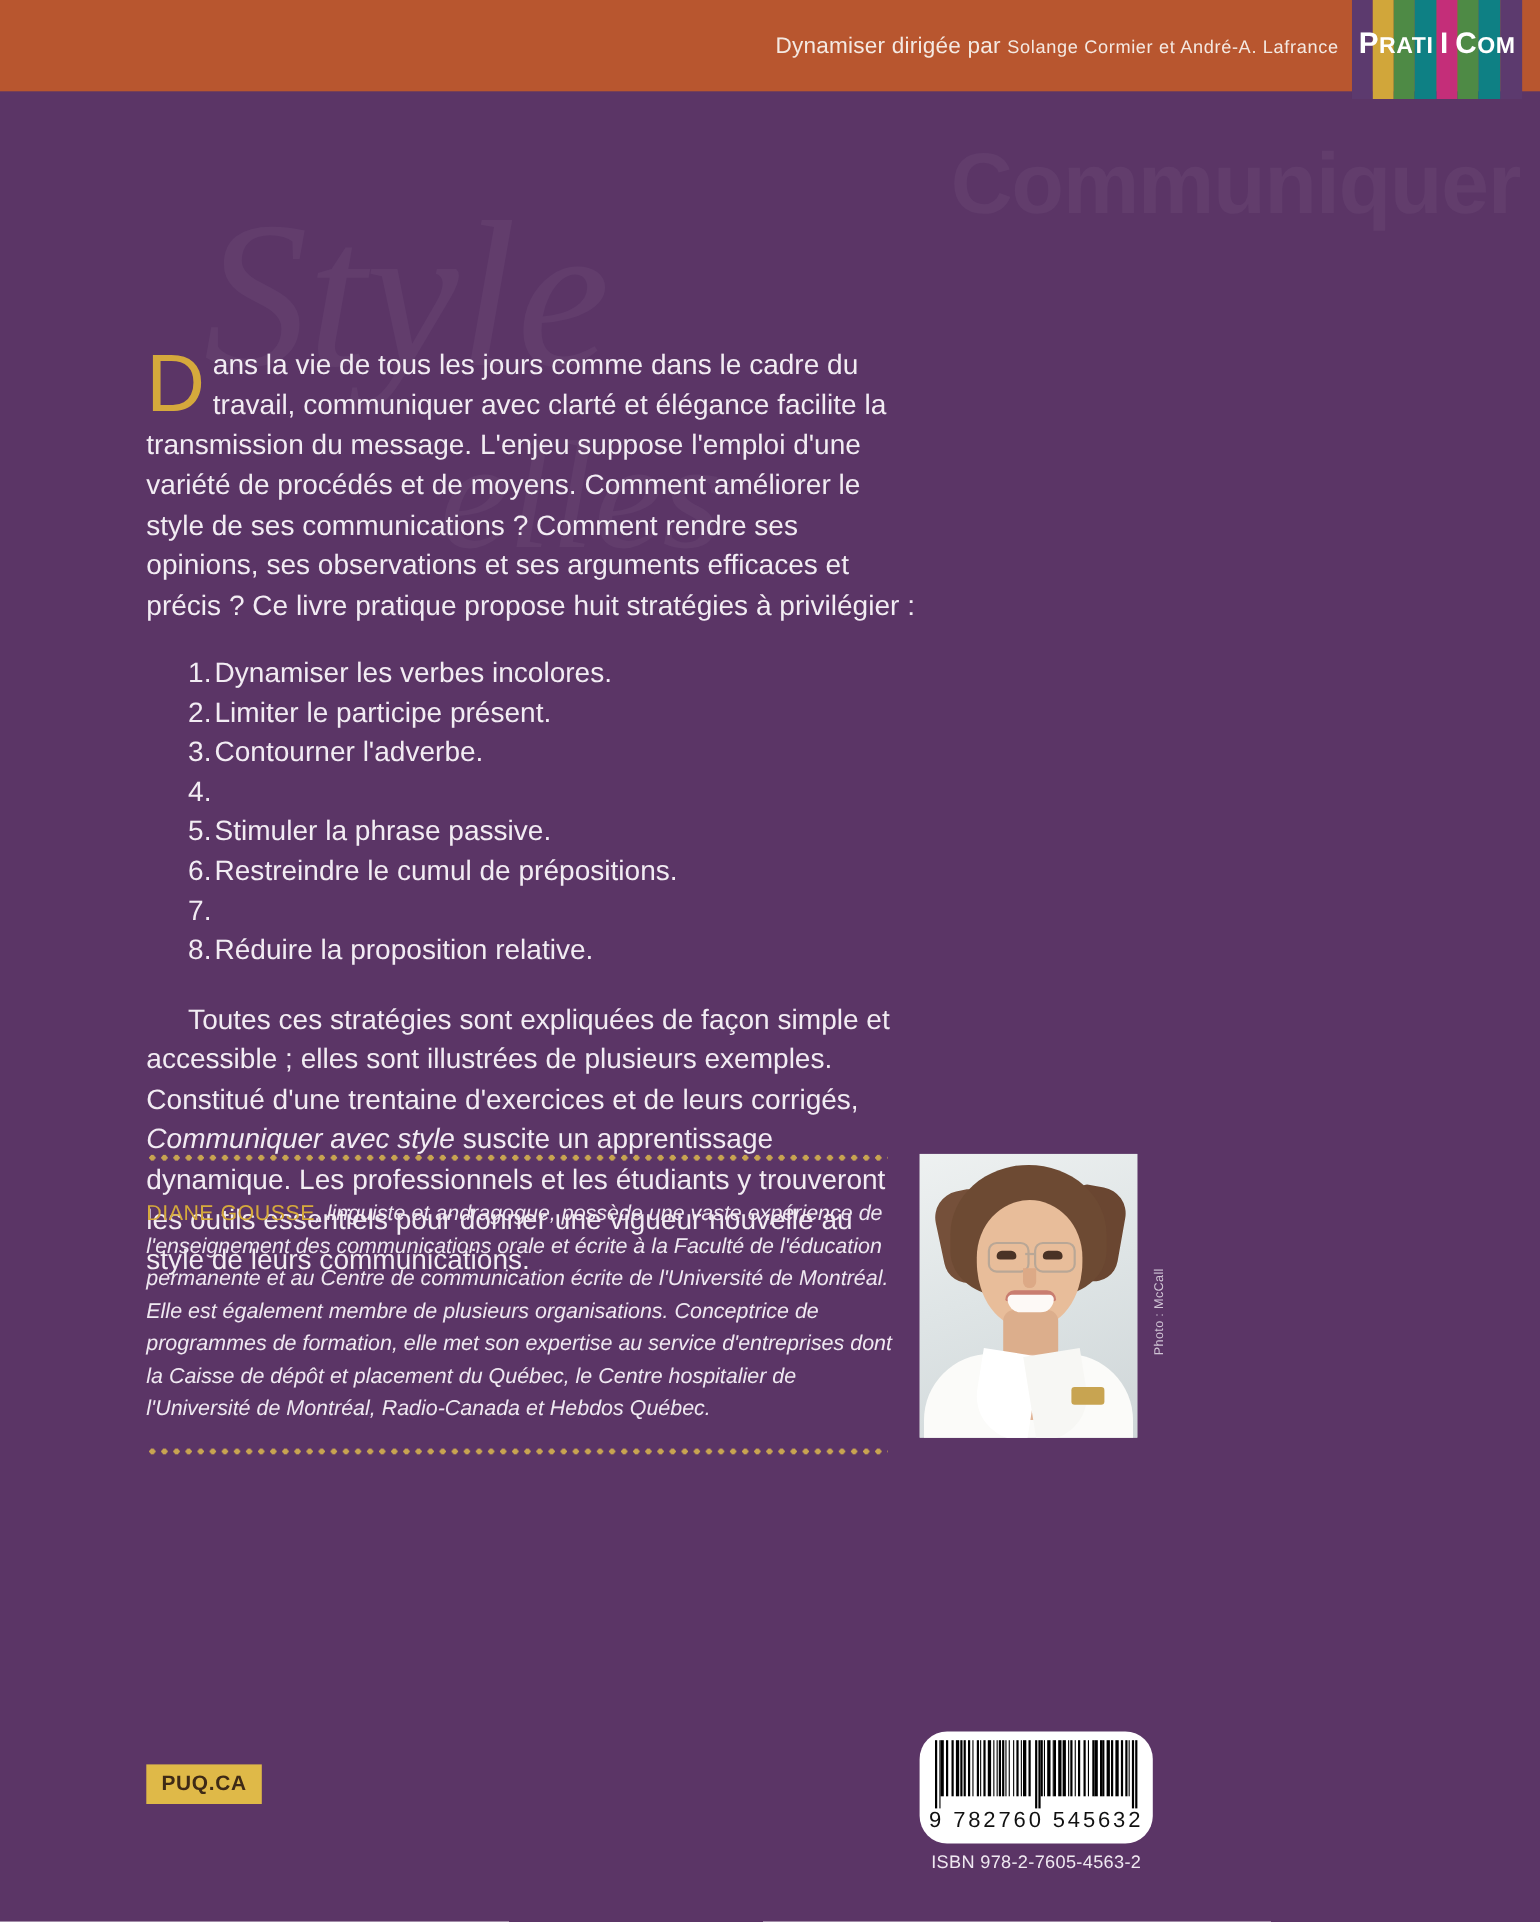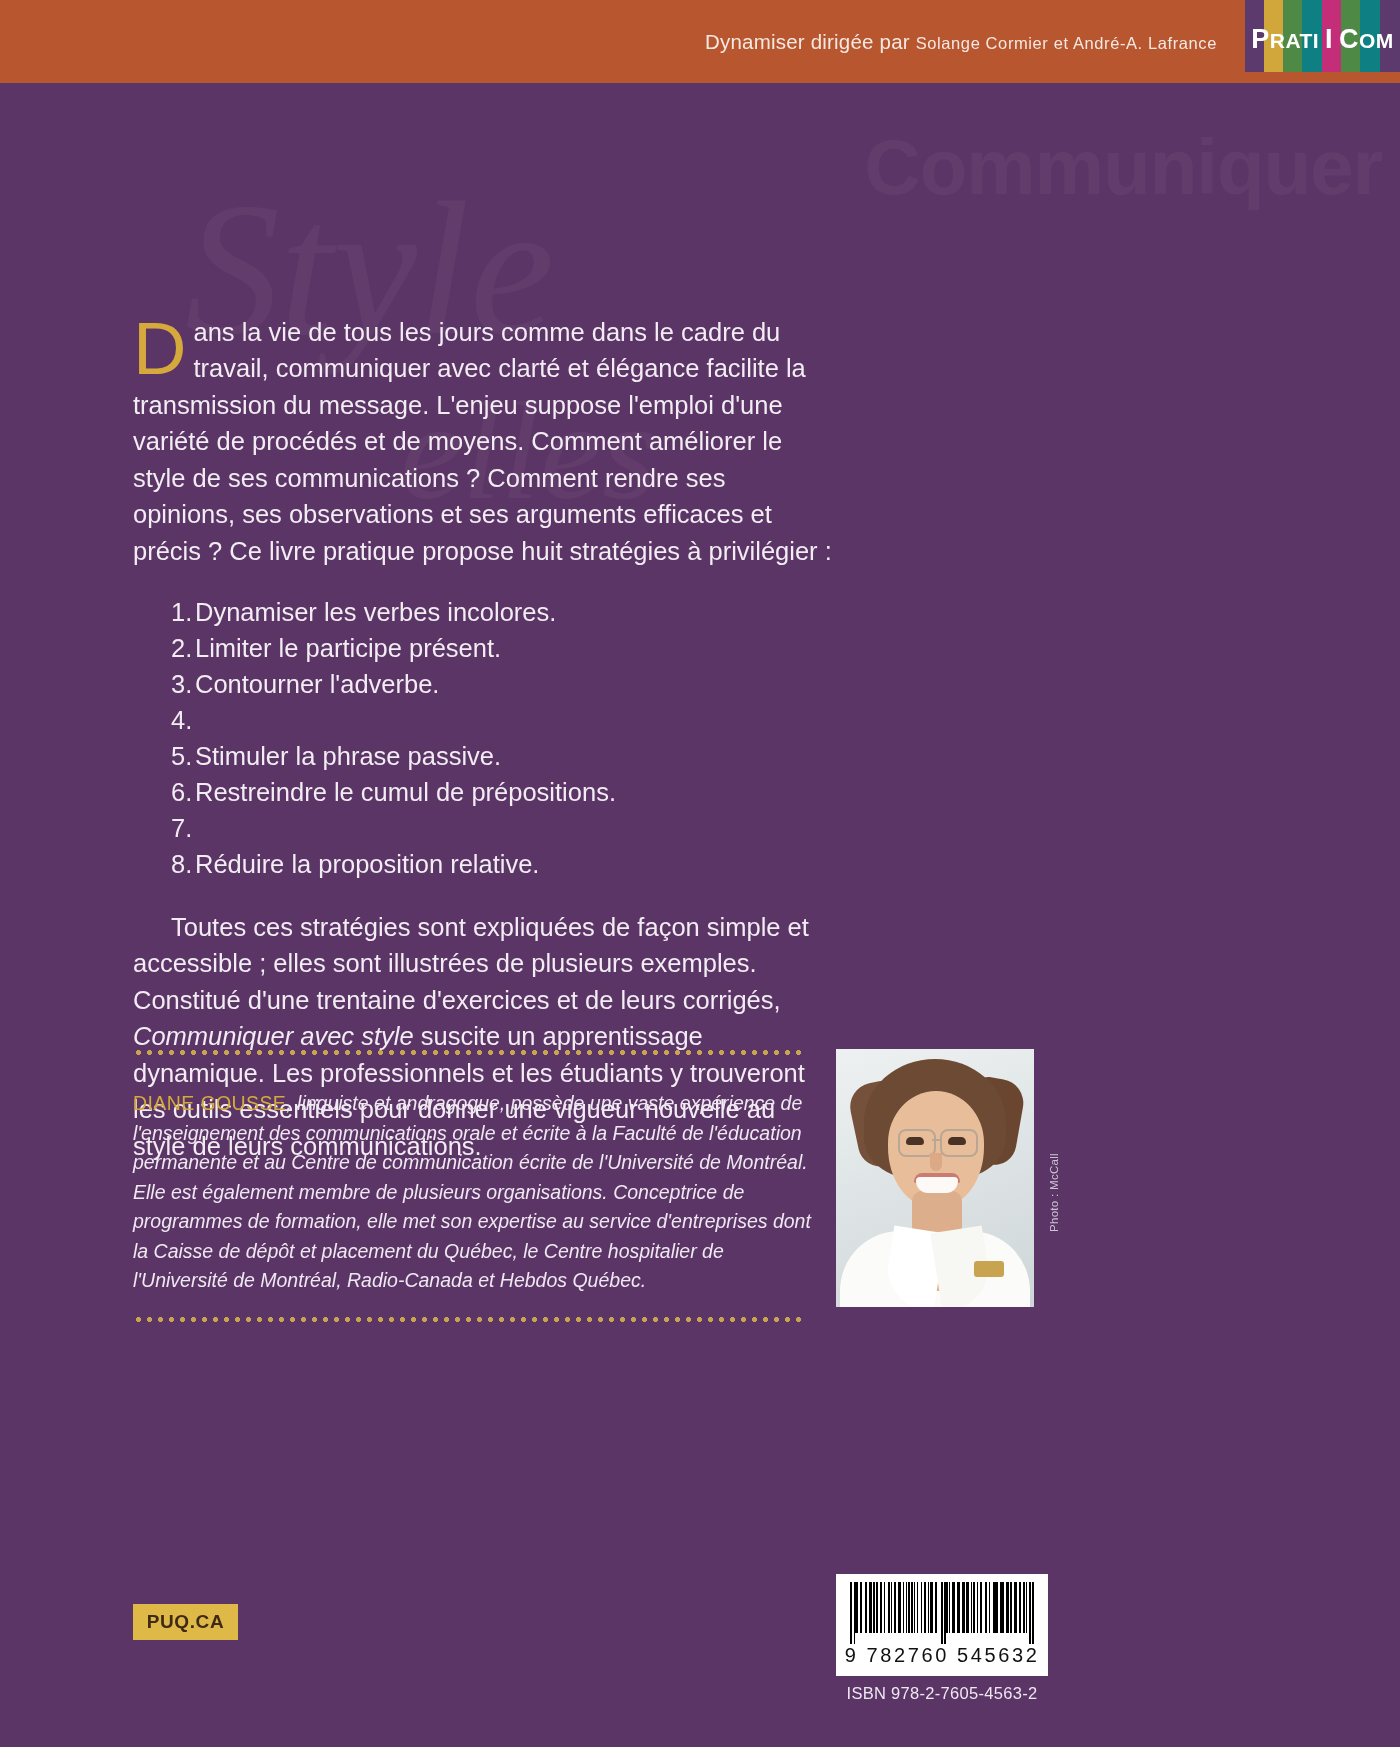--- a/index.html
+++ b/index.html
@@ -37,24 +37,24 @@
     white-space: nowrap;
   }
   .collection-line .sc {
     font-size: 16.5px;
     letter-spacing: .6px;
   }
 
   
   .praticom {
     position: absolute;
-    right: 0;
+    right: 16px;
     top: 0;
     width: 155px;
-    height: 72px;
+    height: 90px;
     display: flex;
     overflow: hidden;
     justify-content: space-between;
   }
   .praticom .stripe { height: 100%; }
   .praticom-word {
     position: absolute;
     left: 0; right: 0;
     top: 26px;
     text-align: center;
@@ -220,20 +220,21 @@
   .ph-pin     { position:absolute; left:138px; top:212px; width:30px; height:16px; background:#c8a451; border-radius:3px; }
 
   
   .barcode-box {
     position: absolute;
     left: 836px;
     top: 1574px;
     width: 212px;
     height: 102px;
     background: #ffffff;
+    border-radius: 25px;
   }
   .barcode-bars {
     position: absolute;
     left: 14px;
     top: 8px;
     width: 184px;
     height: 62px;
     display: flex;
     align-items: flex-start;
   }

